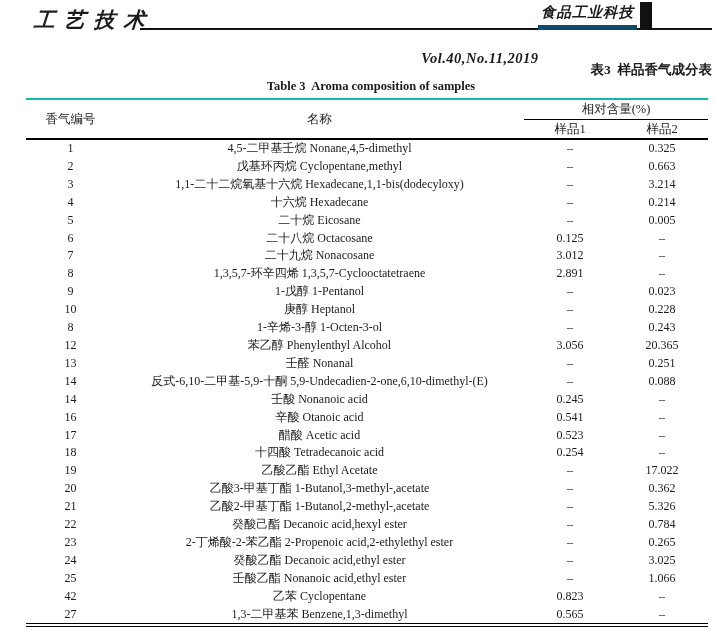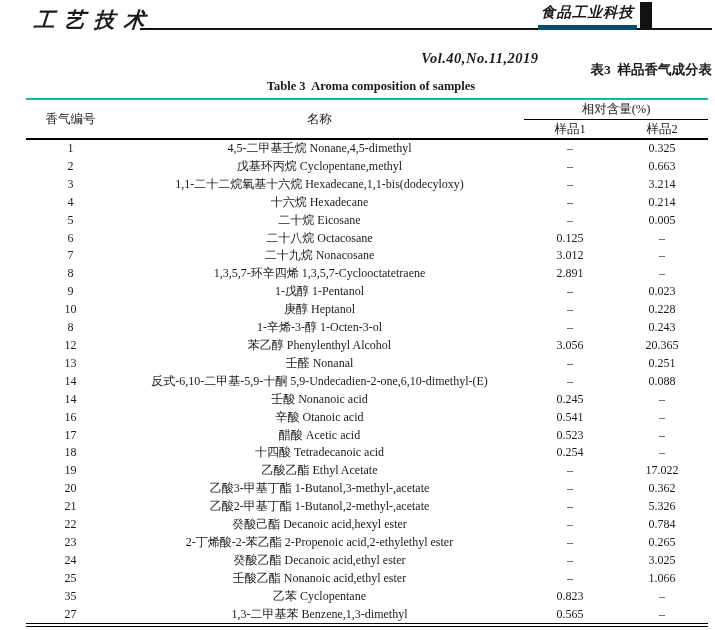--- a/index.html
+++ b/index.html
@@ -248,21 +248,21 @@
           <td>–</td>
           <td>3.025</td>
         </tr>
         <tr>
           <td>25</td>
           <td>壬酸乙酯 Nonanoic acid,ethyl ester</td>
           <td>–</td>
           <td>1.066</td>
         </tr>
         <tr>
-          <td>35</td>
+          <td>42</td>
           <td>乙苯 Cyclopentane</td>
           <td>0.823</td>
           <td>–</td>
         </tr>
         <tr>
           <td>27</td>
           <td>1,3-二甲基苯 Benzene,1,3-dimethyl</td>
           <td>0.565</td>
           <td>–</td>
         </tr>

